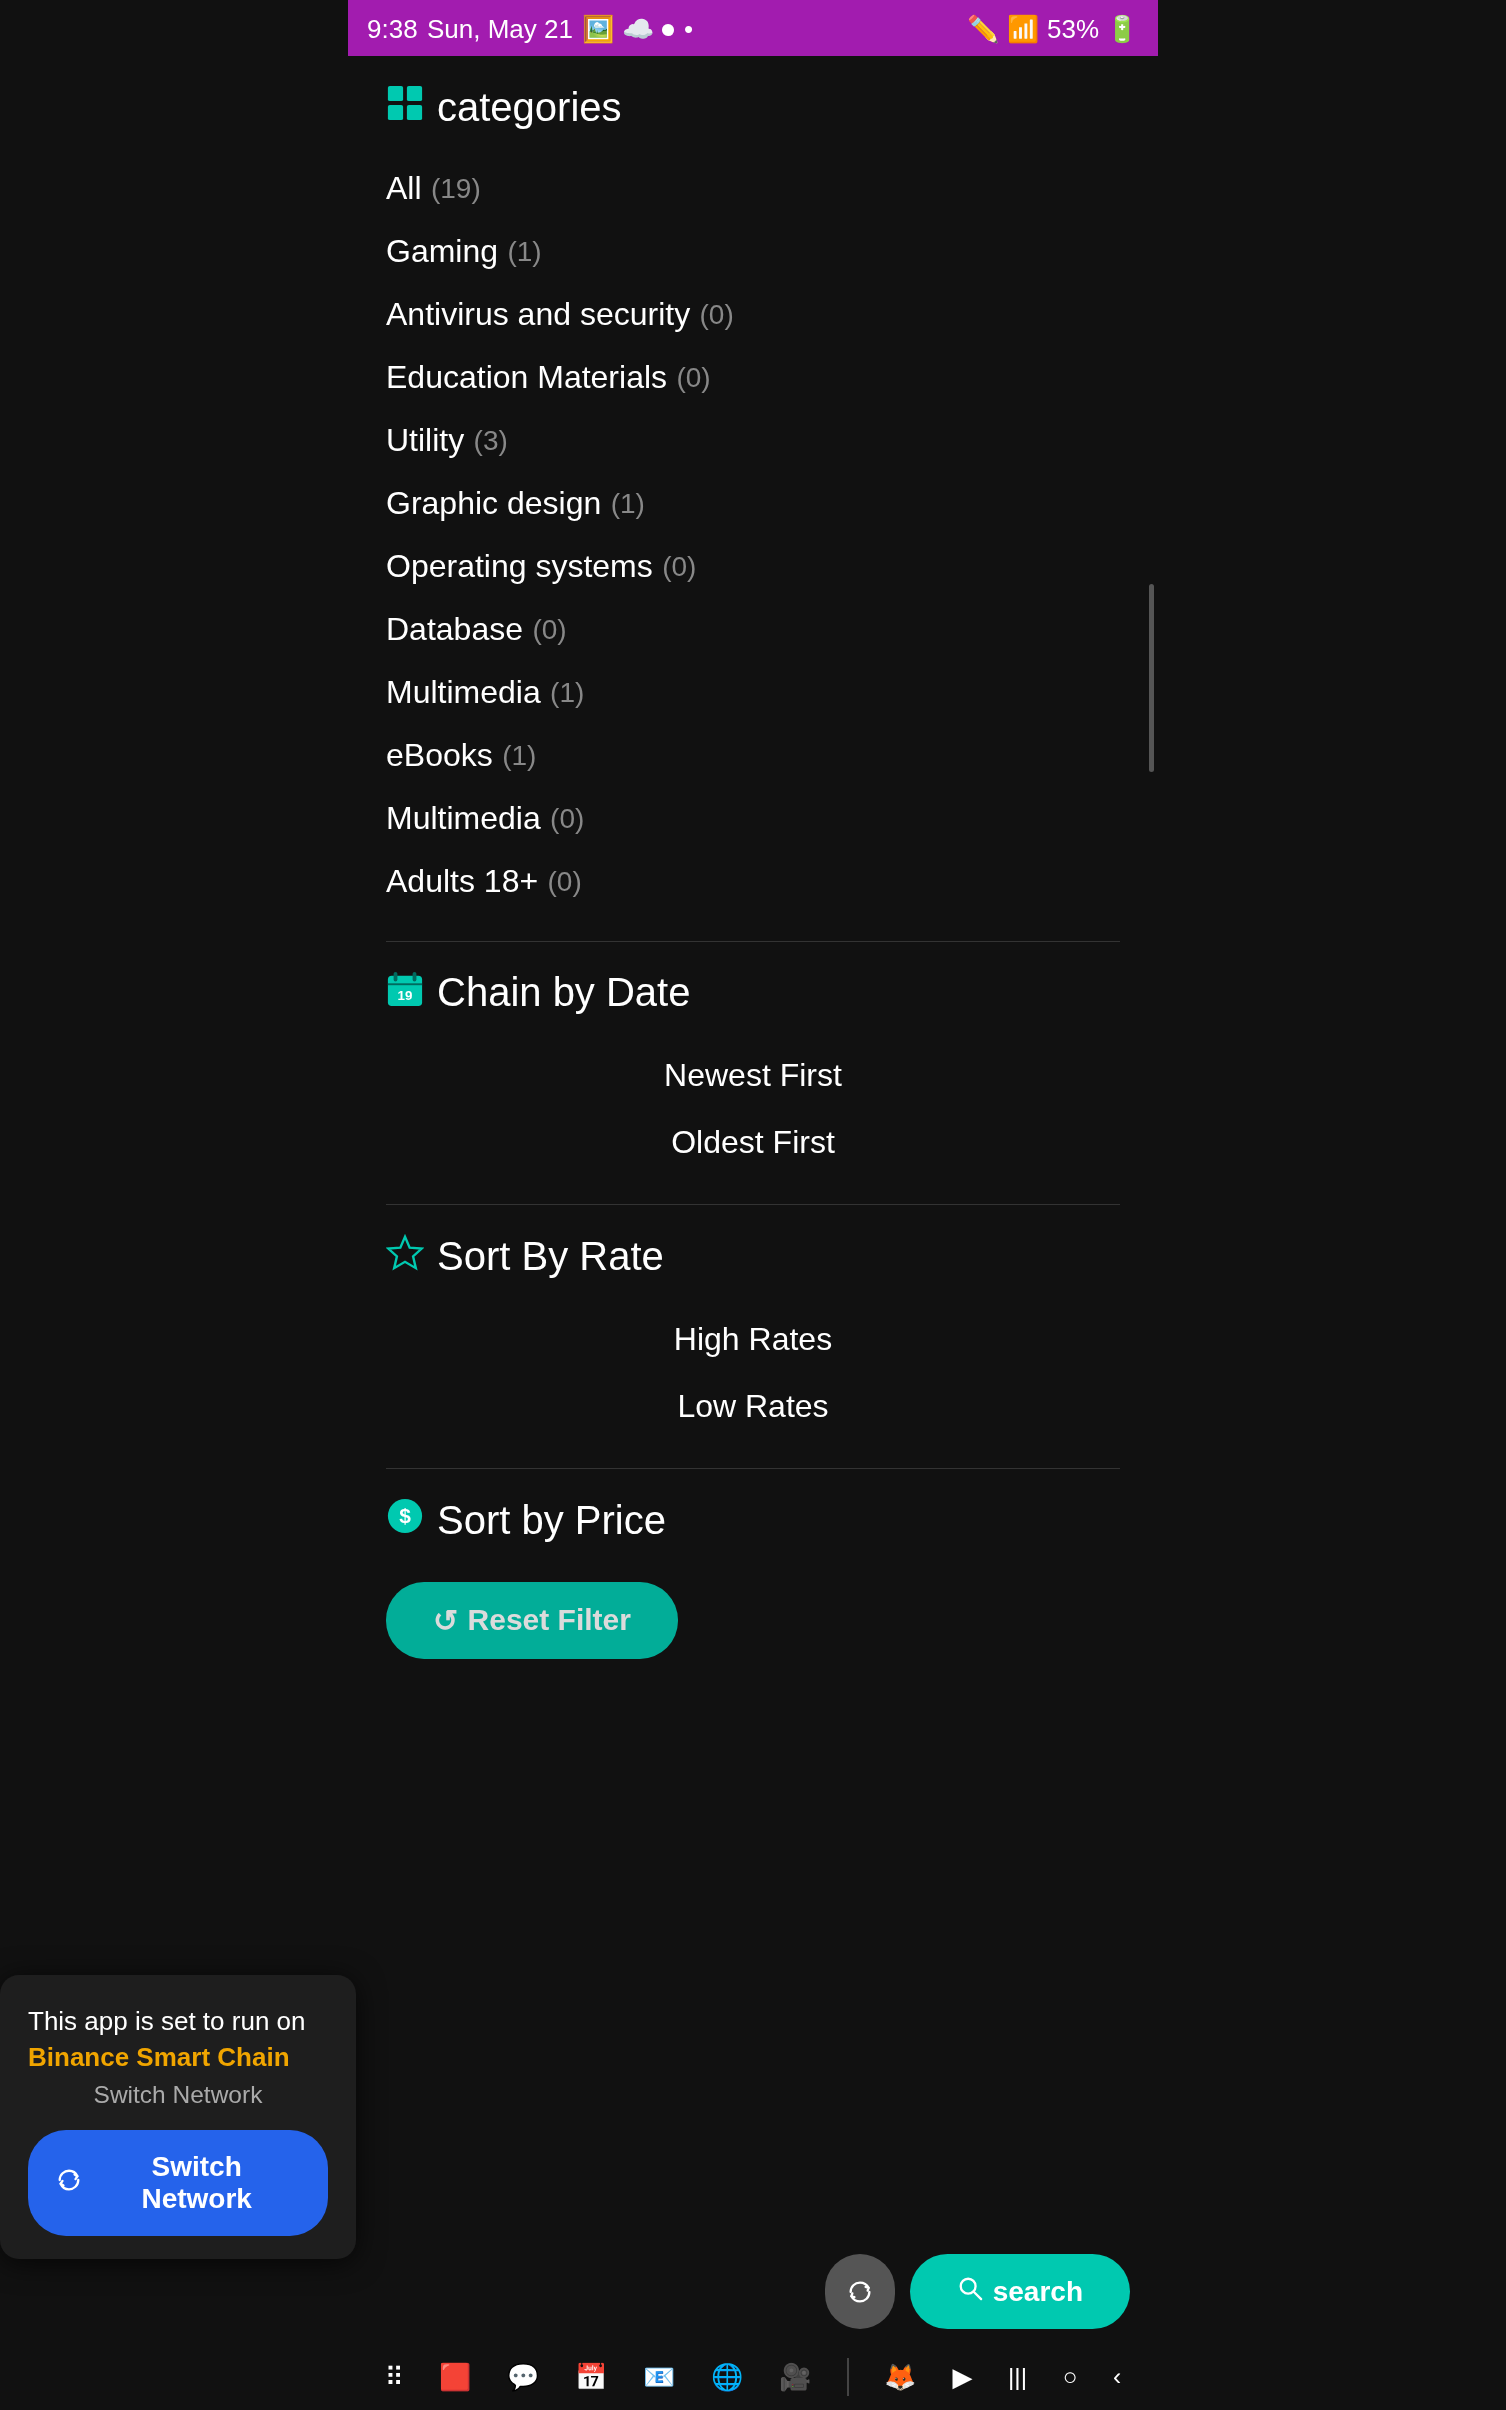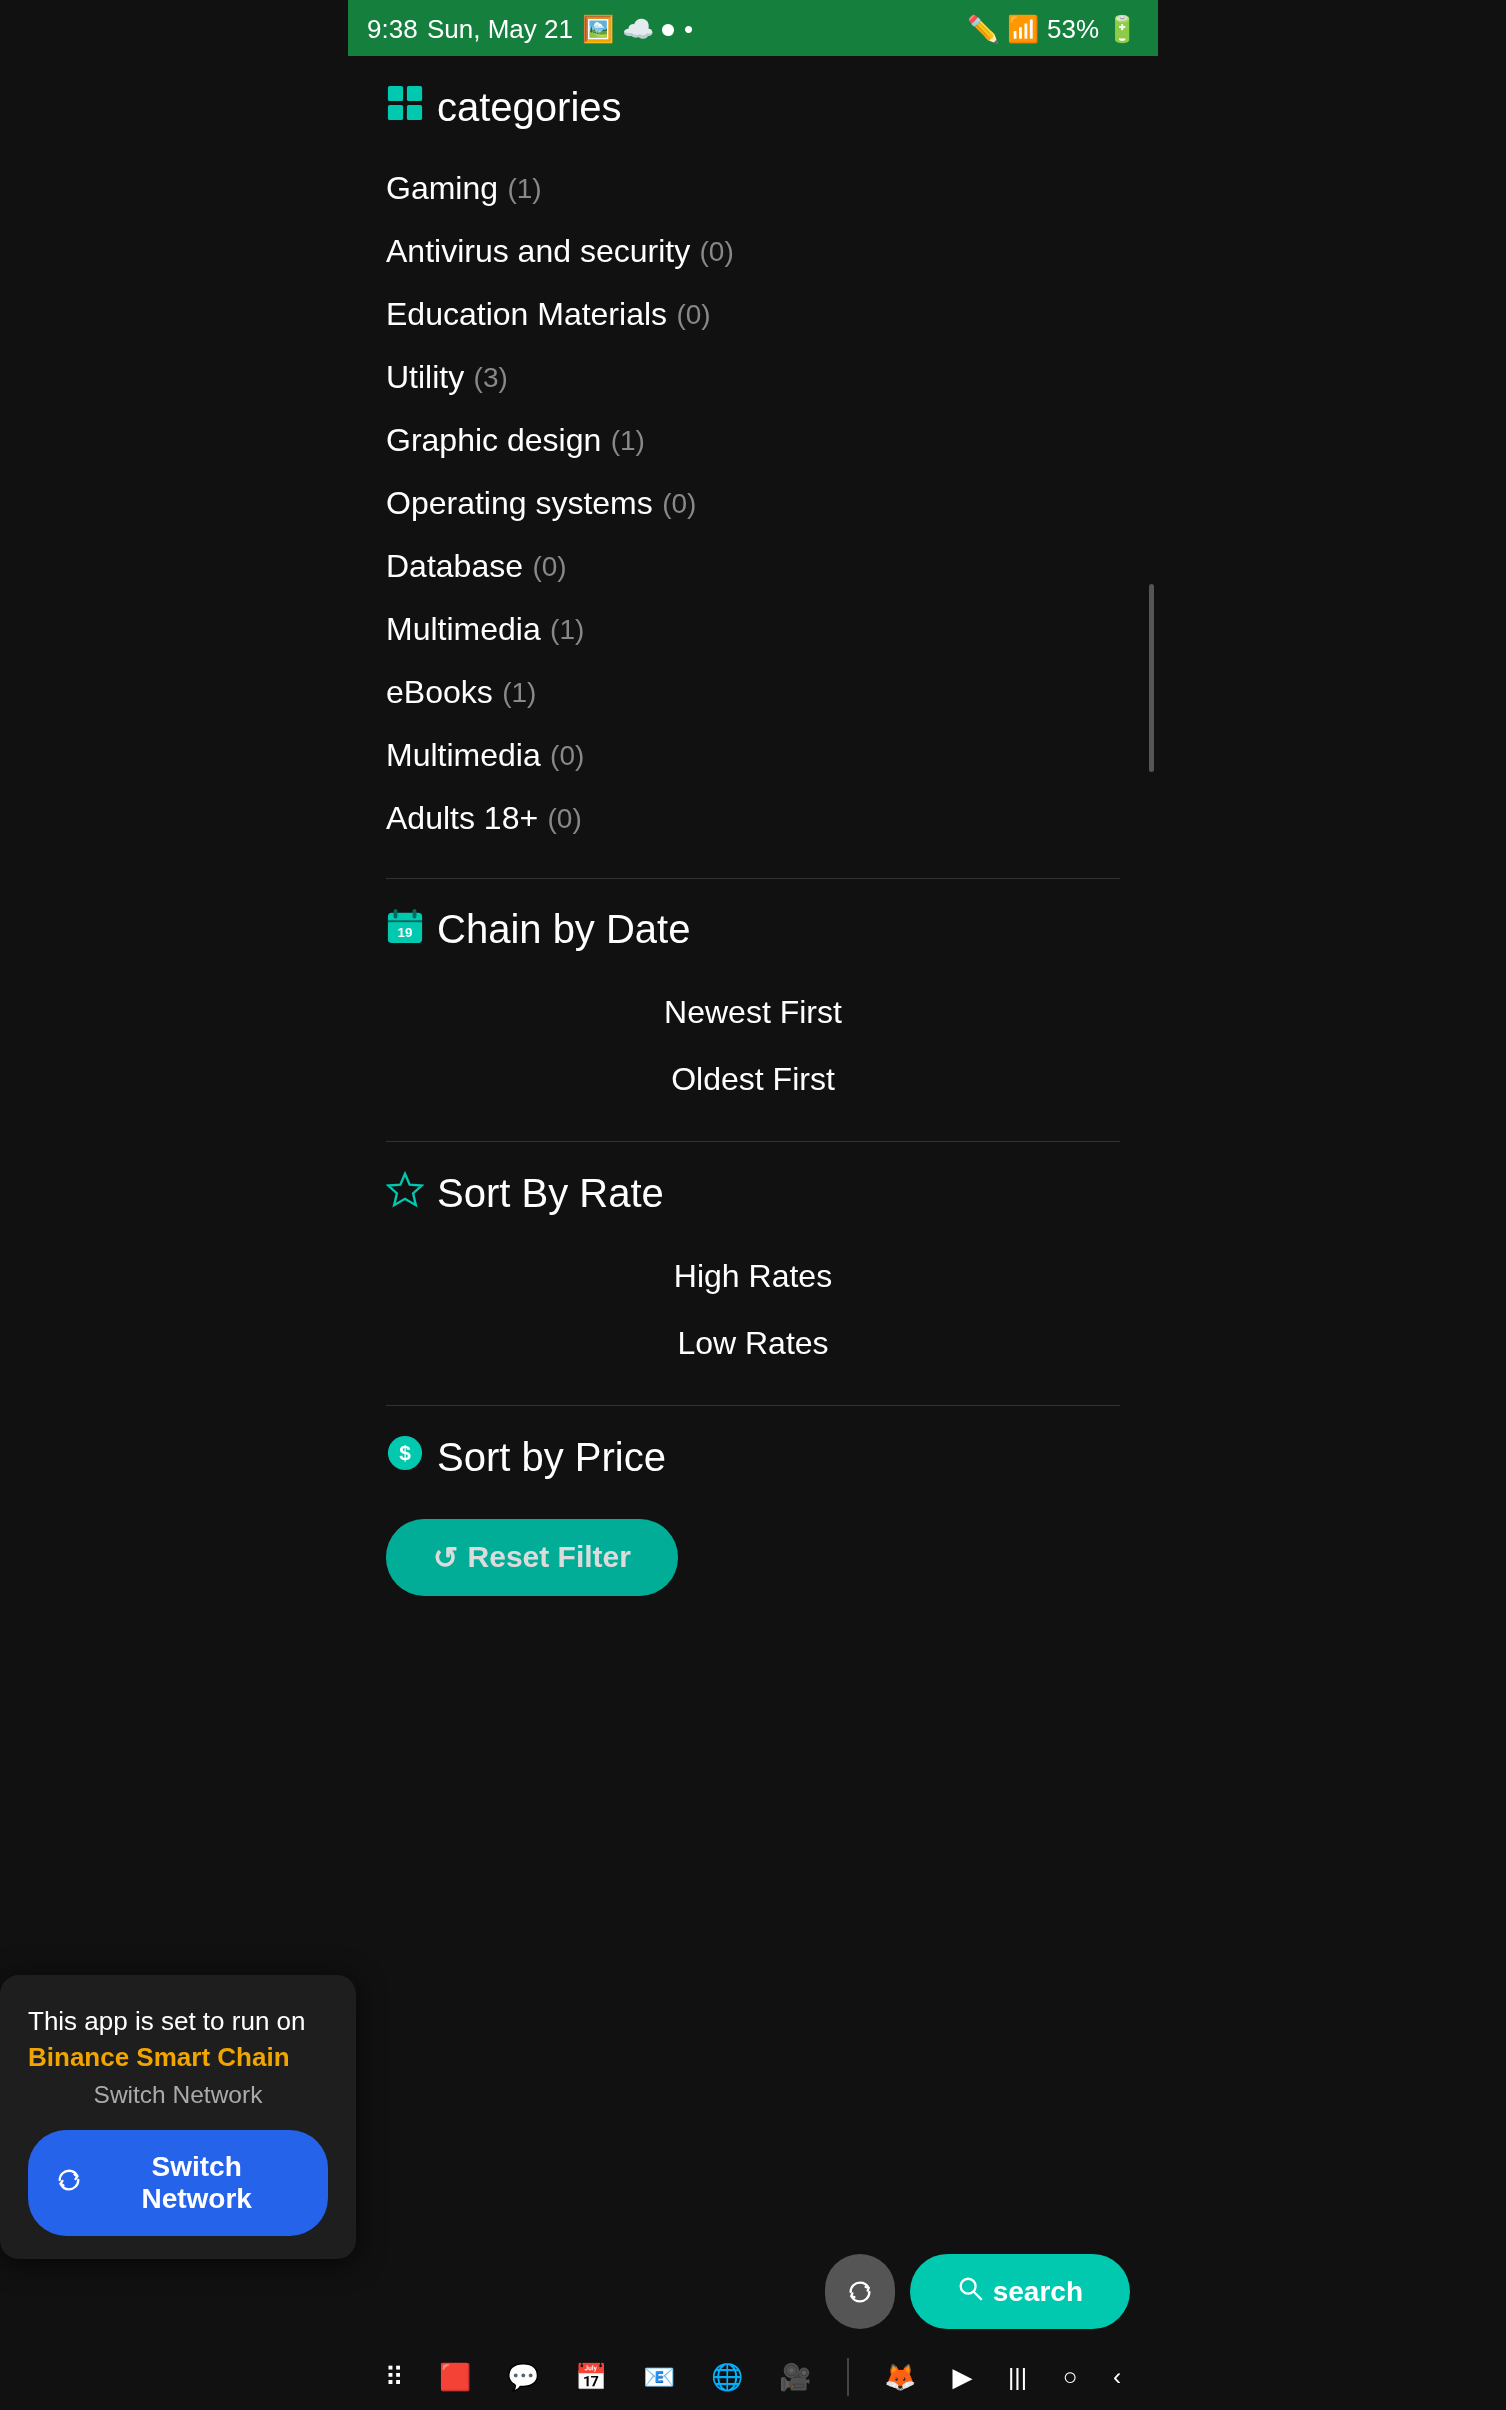--- a/index.html
+++ b/index.html
@@ -17,21 +17,21 @@
     }
 
     
     .status-bar {
       display: flex;
       justify-content: space-between;
       align-items: center;
       padding: 9.4px 19px 5.6px 19px;
       font-size: 26px;
       font-weight: 500;
-      background: #15803d;
+      background: #a21caf;
       height: 56px;
     }
     .status-left { display: flex; gap: 9.4px; align-items: center; }
     .status-right { display: flex; gap: 7.5px; align-items: center; }
 
     
     .scrollbar-hint {
       position: absolute;
       right: 3.8px;
       top: 584px;
@@ -295,20 +295,24 @@
         <rect x="2" y="2" width="16" height="16" rx="2" fill="#00c9b0"></rect>
         <rect x="22" y="2" width="16" height="16" rx="2" fill="#00c9b0"></rect>
         <rect x="2" y="22" width="16" height="16" rx="2" fill="#00c9b0"></rect>
         <rect x="22" y="22" width="16" height="16" rx="2" fill="#00c9b0"></rect>
       </svg>
     </span>
     <span class="section-title">categories</span>
   </div>
 
   <ul class="category-list">
+    <li class="category-item">
+      <span class="cat-name">All</span>
+      <span class="cat-count">(19)</span>
+    </li>
     <li class="category-item">
       <span class="cat-name">Gaming</span>
       <span class="cat-count">(1)</span>
     </li>
     <li class="category-item">
       <span class="cat-name">Antivirus and security</span>
       <span class="cat-count">(0)</span>
     </li>
     <li class="category-item">
       <span class="cat-name">Education Materials</span>

